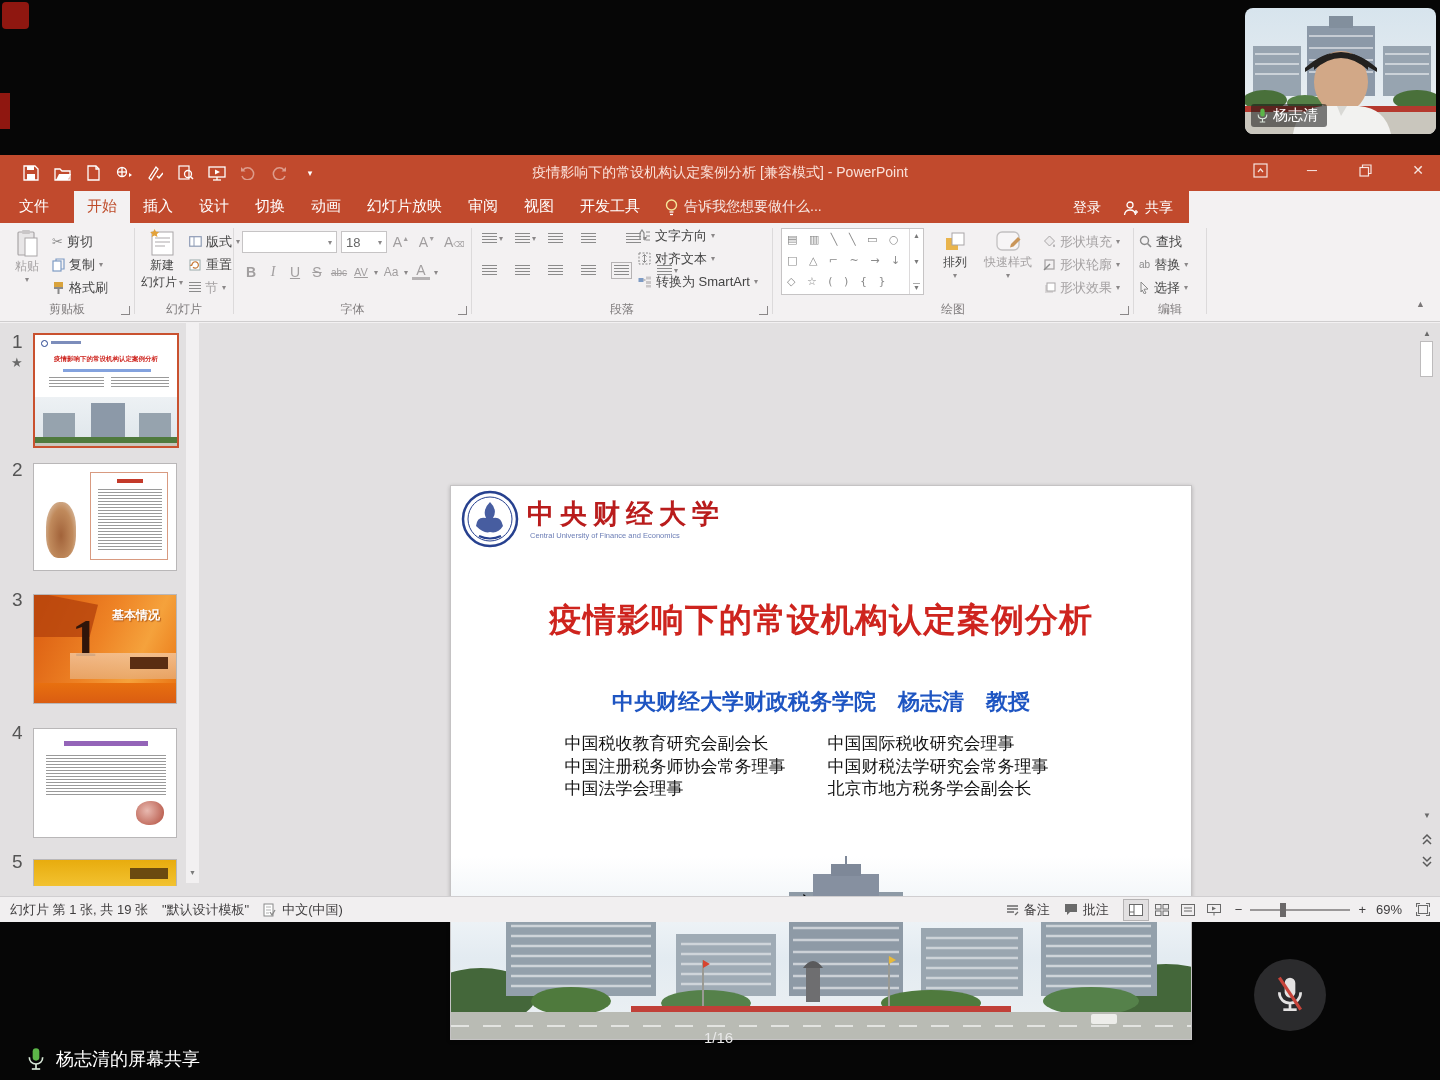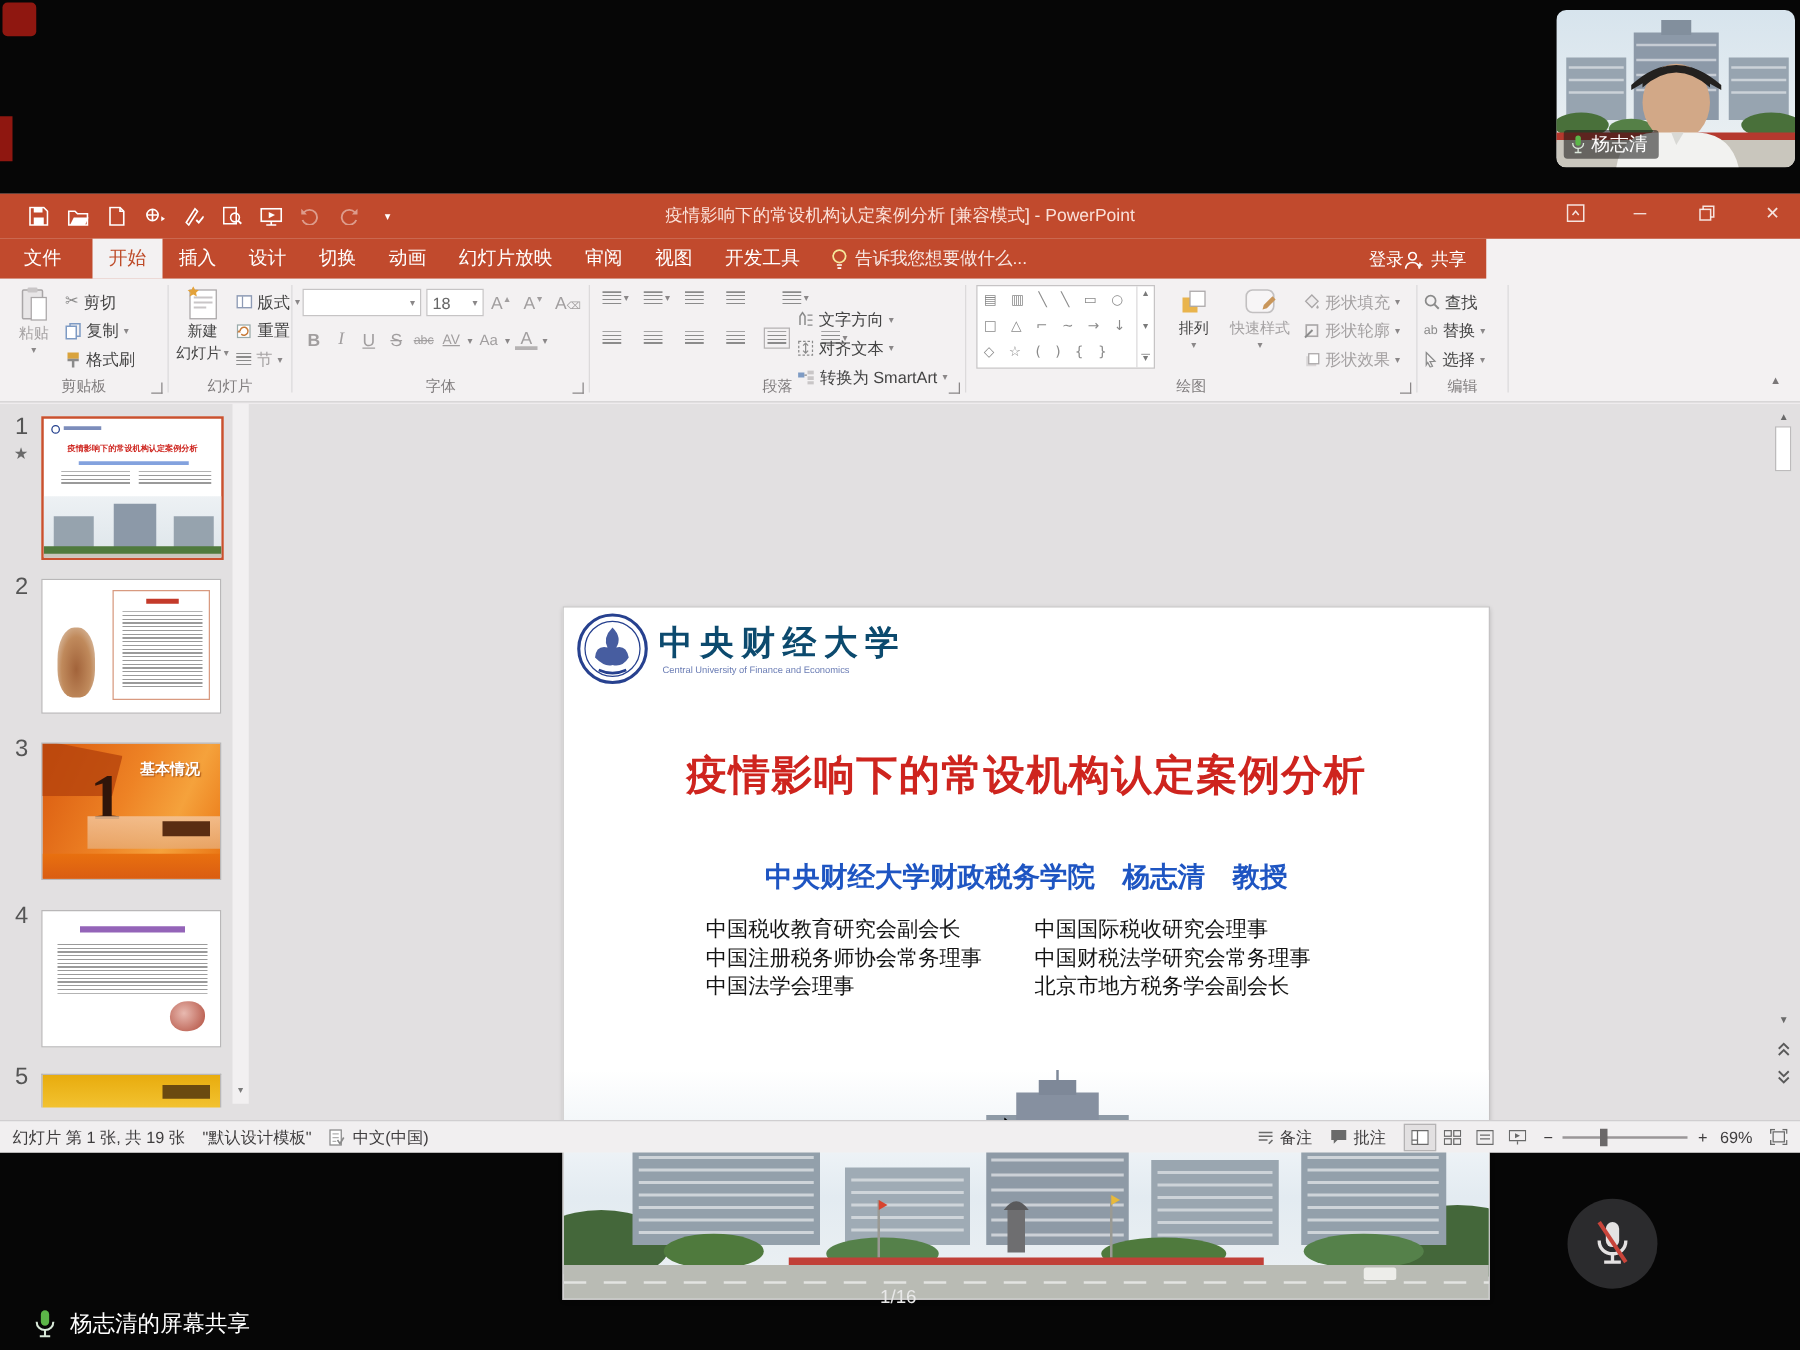--- a/index.html
+++ b/index.html
@@ -34,21 +34,21 @@
   .winctl { position:absolute; top:0; height:30px; width:40px; display:flex; align-items:center;
             justify-content:center; color:rgba(255,255,255,.85); font-size:14px; }
 
   #tabrow { left:0; top:36px; width:1189px; height:32px; background:#C14A2D;
             display:flex; align-items:flex-end; color:#fff; font-size:15px; }
   .tab { padding:6px 13px 7px; height:32px; display:flex; align-items:center; }
   .tab.active { background:#F3F1F2; color:#BE4B29; }
   .tellme { display:flex; align-items:center; gap:6px; padding:0 12px 7px; height:32px;
             color:rgba(255,255,255,.88); font-size:14px; align-items:flex-end; }
   .tabspacer { flex:1; }
-  .tabright { display:flex; align-items:center; padding:0 16px 6px; }
+  .tabright { display:flex; align-items:center; gap:22px; padding:0 16px 6px; }
 
   #ribbon { left:0; top:68px; width:1440px; height:99px; background:#F3F1F2;
             border-bottom:1px solid #CFCDCE; }
   .g { position:absolute; top:0; height:98px; }
   .gsep { position:absolute; top:5px; height:86px; width:1px; background:#DCDADB; }
   .glabel { position:absolute; bottom:3px; width:100%; text-align:center; font-size:12px; color:#807D7E; }
   .launcher { position:absolute; right:4px; bottom:6px; width:9px; height:9px;
               border-right:1px solid #8A8788; border-bottom:1px solid #8A8788; }
   .bigbtn { position:absolute; display:flex; flex-direction:column; align-items:center;
             font-size:12px; color:#444; }
@@ -84,21 +84,21 @@
            border:1px solid #C5C3C4; box-shadow:0 1px 4px rgba(0,0,0,.22); overflow:hidden; }
   #slide-title { position:absolute; top:112px; width:100%; text-align:center;
                  font-family:"Liberation Serif", serif; font-weight:700; font-size:33px;
                  color:#CE241E; letter-spacing:1px; }
   #slide-subtitle { position:absolute; top:201px; width:100%; text-align:center;
                     font-size:22px; font-weight:600; color:#1E55C2; }
   #creds { position:absolute; top:247px; width:100%; display:grid;
            grid-template-columns:257px 250px; column-gap:6px; justify-content:center;
            font-size:17px; color:#141414; line-height:22.5px; }
   #univ-cn { position:absolute; left:76px; top:10px; font-family:"Liberation Serif", serif;
-             font-weight:700; font-size:27px; color:#0c4a6e; letter-spacing:6px; }
+             font-weight:700; font-size:27px; color:#b91c1c; letter-spacing:6px; }
   #univ-en { position:absolute; left:79px; top:45px; font-size:7.5px; color:#6B7DB5; }
 
   .vscroll { left:1419px; top:0; width:16px; height:573px; }
   .sbtn { position:absolute; left:0; width:16px; height:16px; display:flex; align-items:center;
           justify-content:center; font-size:8px; color:#6a6a6a; }
   .sthumb { position:absolute; left:1px; top:18px; width:13px; height:36px; background:#fff;
             border:1px solid #BDBBBC; }
 
   #statusbar { left:0; top:741px; width:1440px; height:26px; background:#F1EFF0;
                border-top:1px solid #D0CED0; display:flex; align-items:center;
@@ -421,21 +421,21 @@
               <span class="st"></span>
             </span>
           <span class="pb">
               <span class="st" style="outline:1px solid #b5b2b3;outline-offset:2px;"></span>
             </span>
           <span class="pb" style="margin-left:10px;">
               <span class="st"></span>
               <span class="dd">▾</span>
             </span>
         </div>
-        <div style="position:absolute;left:166px;top:21px;">
+        <div style="position:absolute;left:166px;top:1px;">
           <div class="mbtn">
             <svg width="13" height="13" viewBox="0 0 13 13">
                 <path d="M2,11 V4 l2,-3 2,3 v7" fill="none" stroke="#8a8a8a" stroke-width="1.2"></path>
                 <line x1="8" y1="3" x2="12" y2="3" stroke="#8a8a8a"></line>
                 <line x1="8" y1="7" x2="12" y2="7" stroke="#8a8a8a"></line>
                 <line x1="8" y1="11" x2="12" y2="11" stroke="#8a8a8a"></line>
               </svg>
             <span>文字方向</span>
               <span class="dd">▾</span>
           </div>

